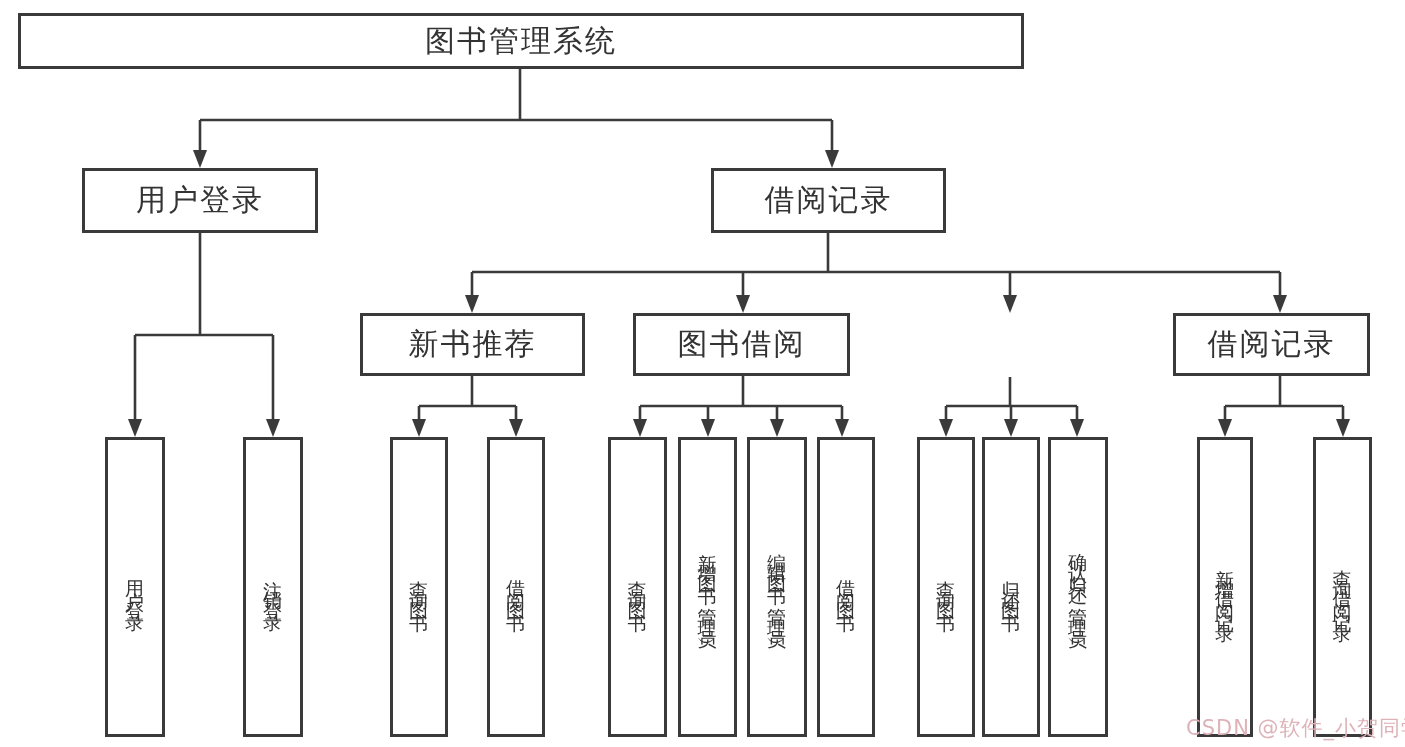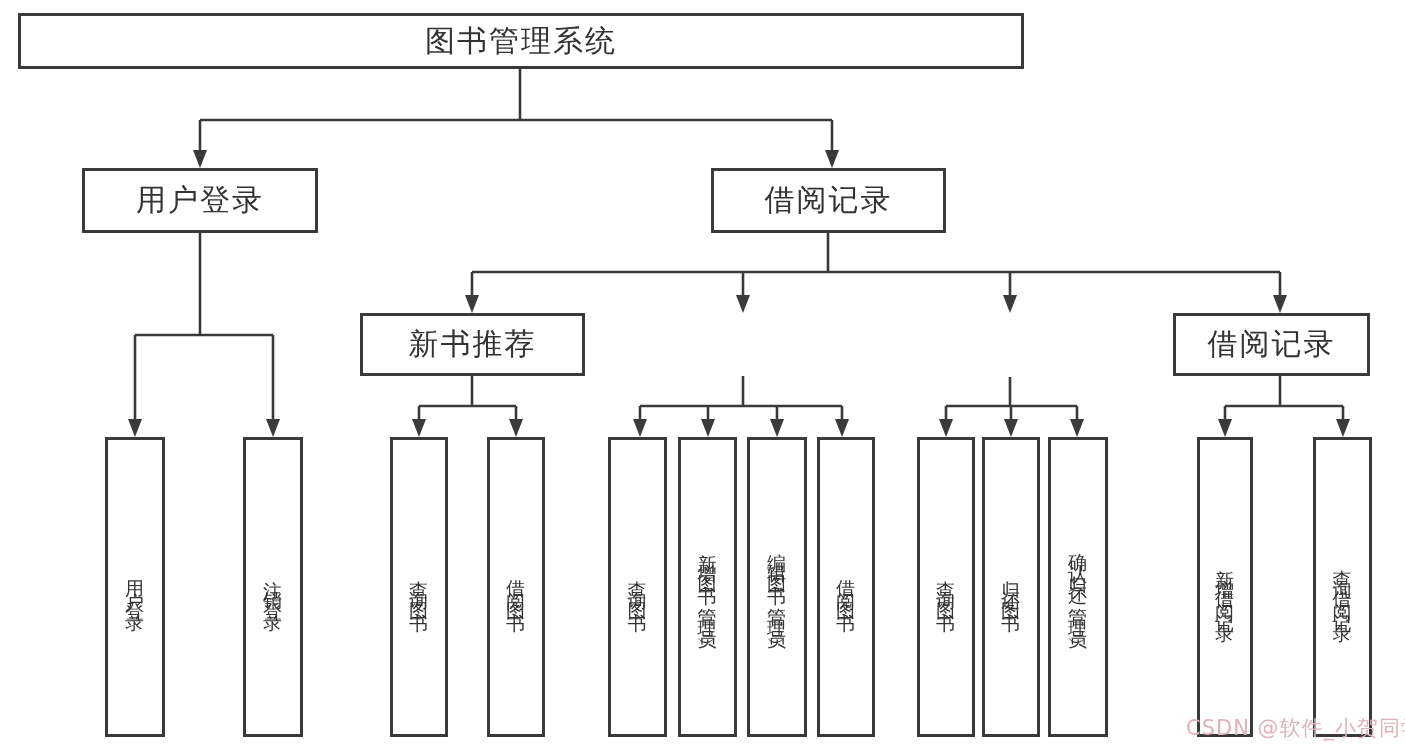--- a/index.html
+++ b/index.html
@@ -81,20 +81,21 @@
       <polygon points="1336,419 1350,419 1343,437"></polygon>
     </g>
   </svg>
 
   <div id="n-root" class="node hnode">图书管理系统</div>
 
   <div id="n-login" class="node hnode">用户登录</div>
   <div id="n-mgmt" class="node hnode">借阅记录</div>
 
   <div id="n-rec" class="node hnode">新书推荐</div>
+  <div id="n-bor" class="node hnode">图书借阅</div>
   <div id="n-recs" class="node hnode">借阅记录</div>
 
   <div id="l-user" class="node vnode leaf">
     <span>用户登录</span>
   </div>
   <div id="l-logout" class="node vnode leaf">
     <span>注销登录</span>
   </div>
   <div id="l-rec-q" class="node vnode leaf">
     <span>查询图书</span>

